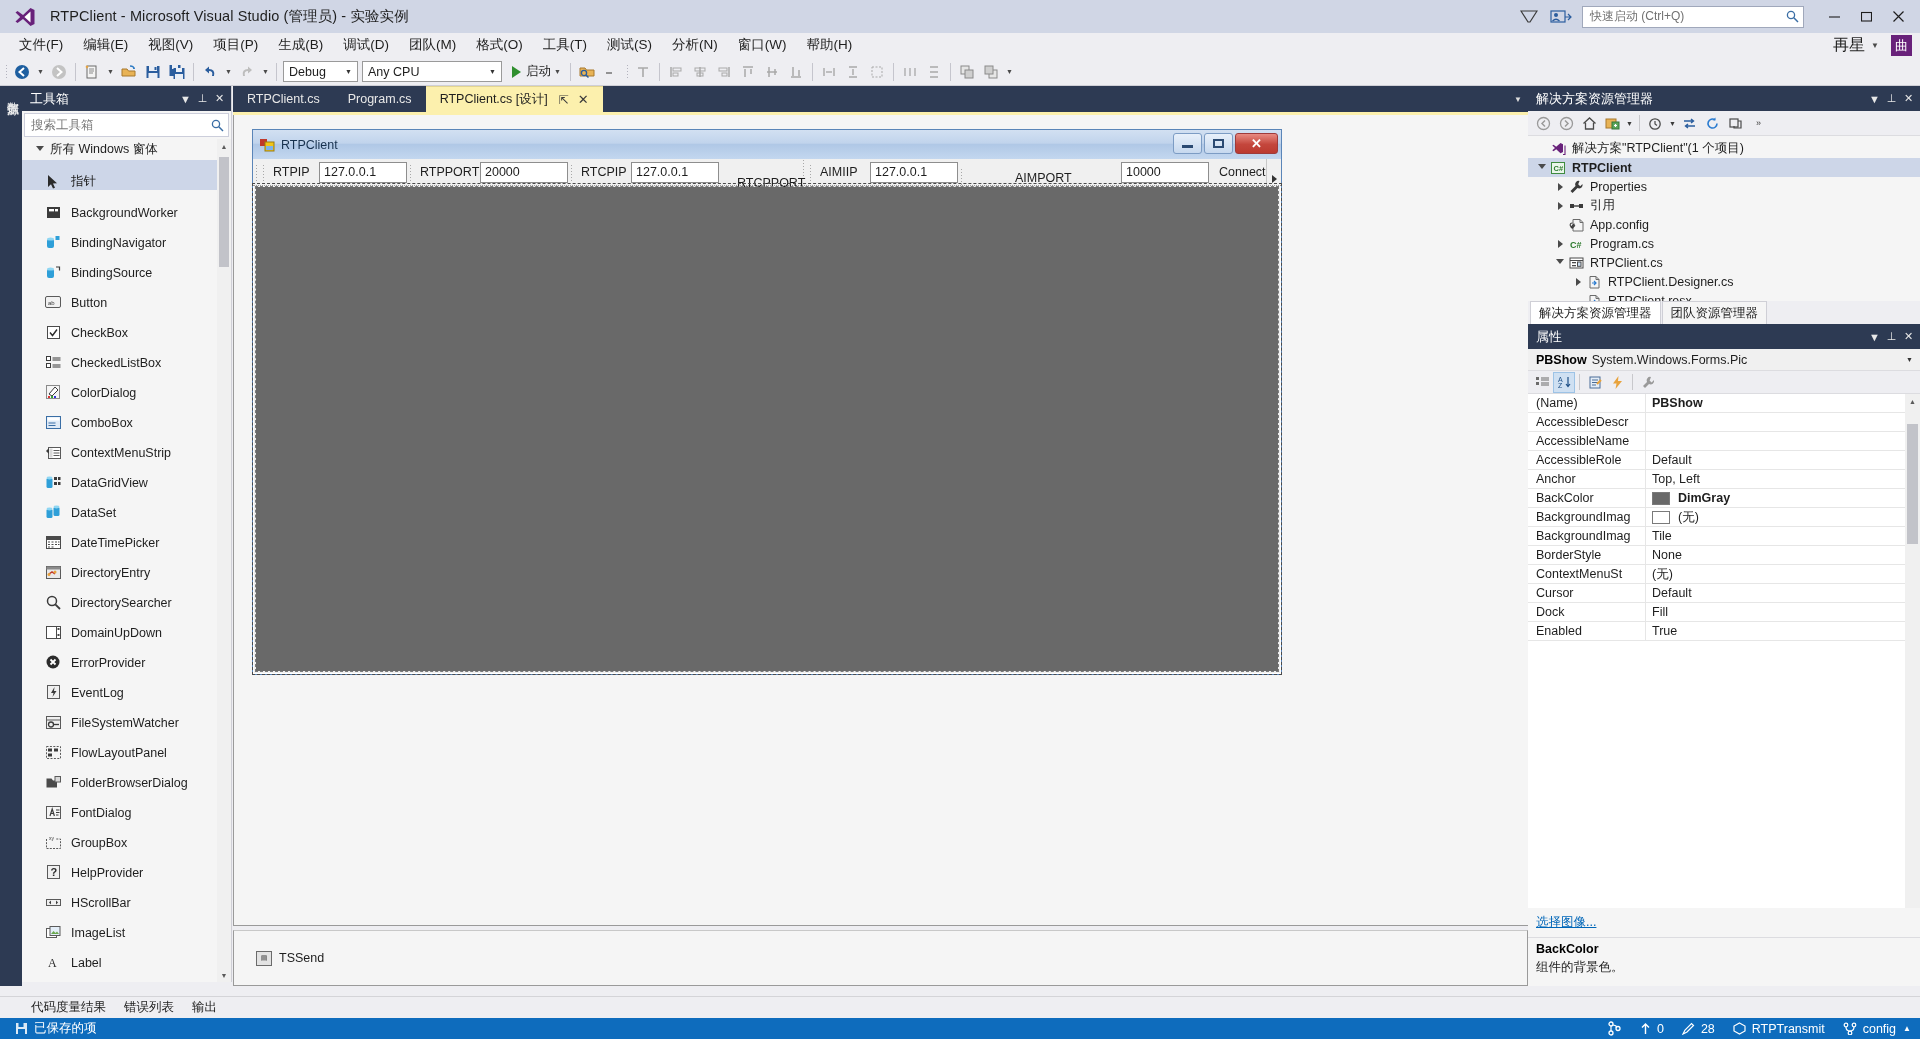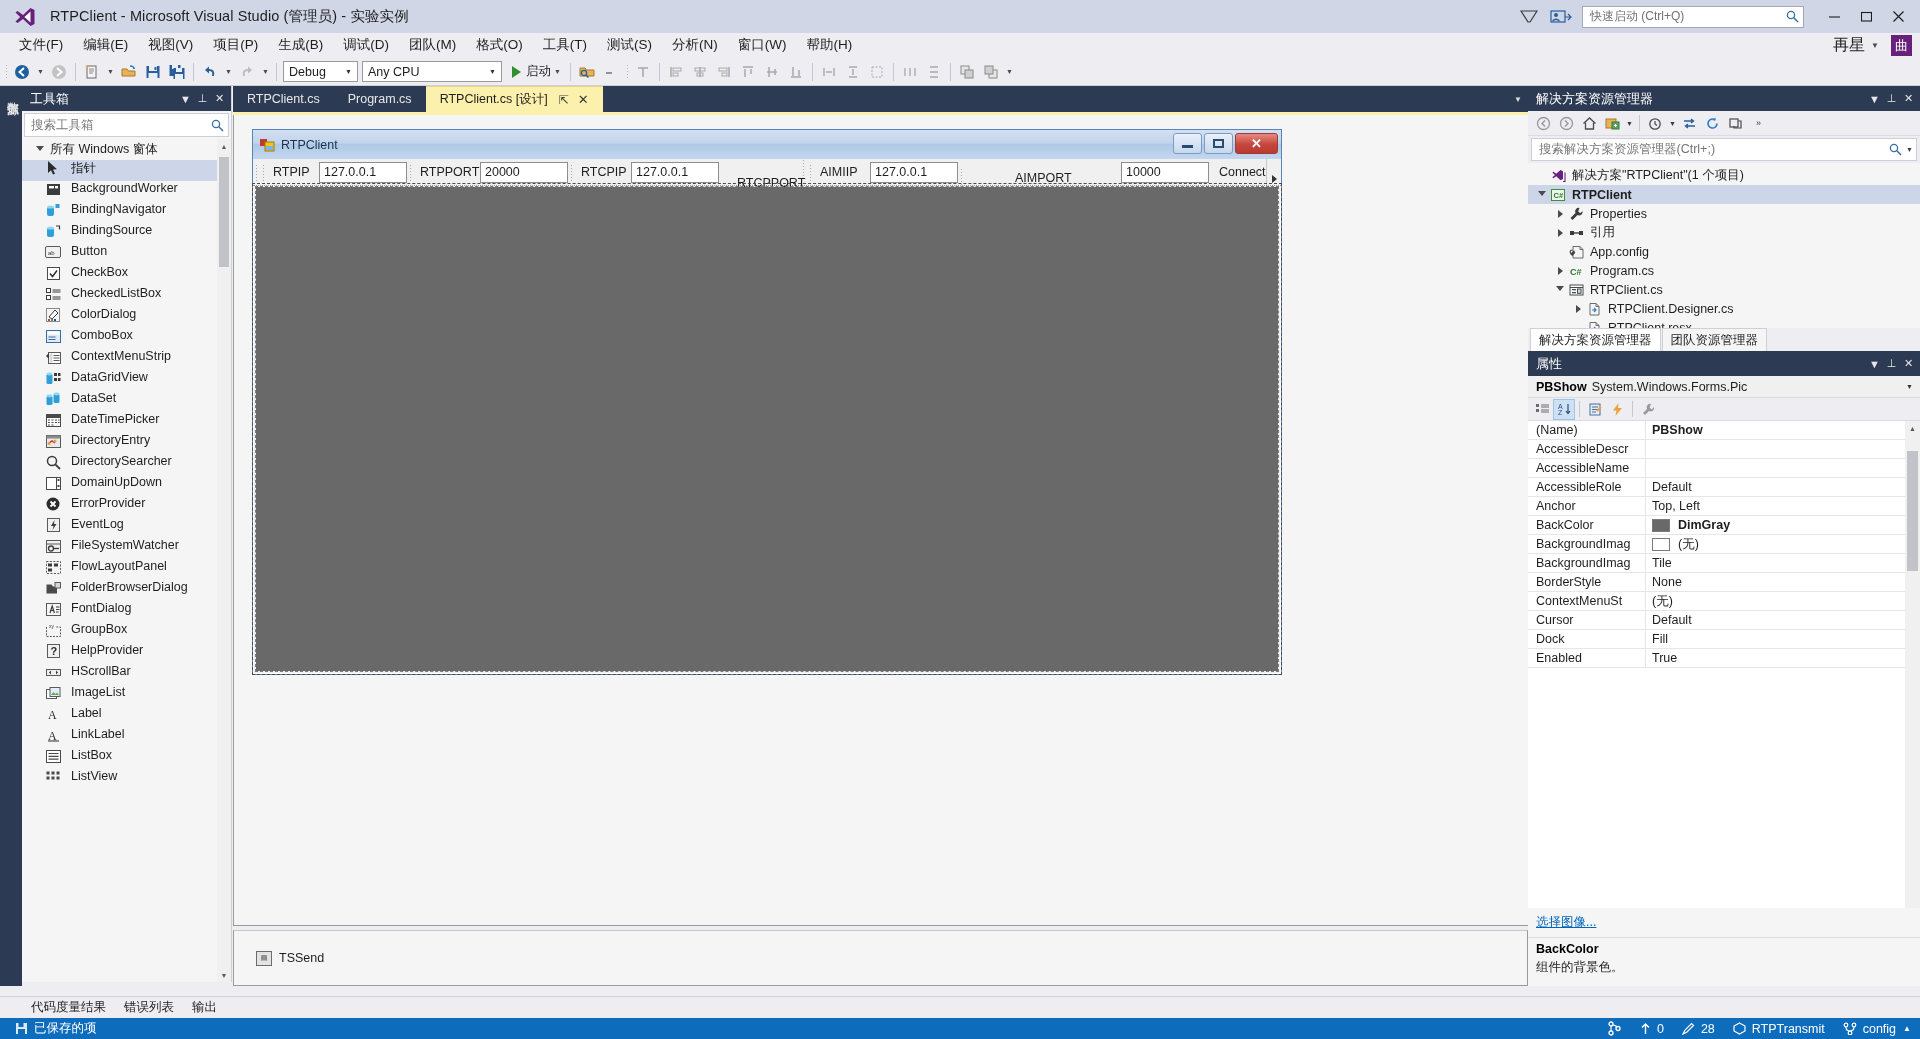--- a/index.html
+++ b/index.html
@@ -140,21 +140,21 @@
   .tri {
     width: 0; height: 0; border-left: 5px solid #4a4a4a;
     border-top: 4px solid transparent; border-bottom: 4px solid transparent;
     margin-right: 6px;
   }
   .tri.open {
     border-left: 4px solid transparent; border-right: 4px solid transparent;
     border-top: 5px solid #4a4a4a; margin-right: 6px; margin-top: 2px;
   }
   .tbx-item {
-    display: flex; align-items: flex-start; height: 21px; padding-left: 22px;
+    display: flex; align-items: flex-end; height: 30px; padding-left: 22px;
     font-size: 12.5px; color: #1e1e1e; white-space: nowrap;
   }
   .tbx-item.sel { background: #cdd6e8; }
   .tbx-item .ic { width: 18px; height: 16px; margin-right: 9px; flex: 0 0 auto; display:flex; align-items:center; justify-content:center;}
   .tbx-scroll {
     position: absolute; right: 0; top: 0; bottom: 0; width: 14px; background: #f0f0f0;
   }
   .tbx-scroll .thumb { position: absolute; left: 2px; right: 2px; top: 18px; height: 110px; background: #c2c3c9; }
   .tbx-scroll .arr { height: 14px; display: flex; align-items: center; justify-content: center; font-size: 7px; color: #5a5a5a; }
   .tbx-scroll .arr.bottom { position: absolute; bottom: 0; left: 0; right: 0; }
@@ -1121,30 +1121,20 @@
             </svg>
         </span>
         <span class="se-tb-btn">
           <svg width="15" height="15" viewBox="0 0 15 15">
               <rect x="2" y="3" width="8" height="8" fill="none" stroke="#4a4a4a" stroke-width="1.2"></rect>
               <path d="M10 5 h3 v7 h-7 v-2" fill="none" stroke="#4a4a4a" stroke-width="1.2"></path>
             </svg>
         </span>
         <span class="se-tb-btn" style="font-size:9px;color:#3a3a3a;">»</span>
       </div>
-      <div class="se-search">
-        <span class="s">搜索解决方案资源管理器(Ctrl+;)</span>
-        <span>
-          <svg width="13" height="13" viewBox="0 0 13 13">
-              <circle cx="5" cy="5" r="3.6" fill="none" stroke="#3a6ea5" stroke-width="1.3"></circle>
-              <path d="M7.8 7.8 L12 12" stroke="#3a6ea5" stroke-width="1.5"></path>
-            </svg>
-        </span>
-        <span style="font-size:7px;color:#3a3a3a;padding-left:4px;">▼</span>
-      </div>
       <div class="se-tree" id="se-tree" style="height:165px;">
           <div class="tr-row" style="padding-left: 6px;">
             <span class="exp"></span>
             <span class="ic">
               <svg width="15" height="14" viewBox="0 0 15 14">
                 <path d="M9.5 1 L12 2.2 L12 10 L9.5 11.2 L5.2 7.2 L2.5 9.2 L1.3 8.3 L4 6 L1.3 3.6 L2.5 2.8 L5.2 4.8 Z" fill="#68217a"></path>
                 <path d="M12 12.5 h2 v-9" fill="none" stroke="#68217a" stroke-width="1.1"></path>
               </svg>
             </span>
             <span class="lb">解决方案"RTPClient"(1 个项目)</span>

